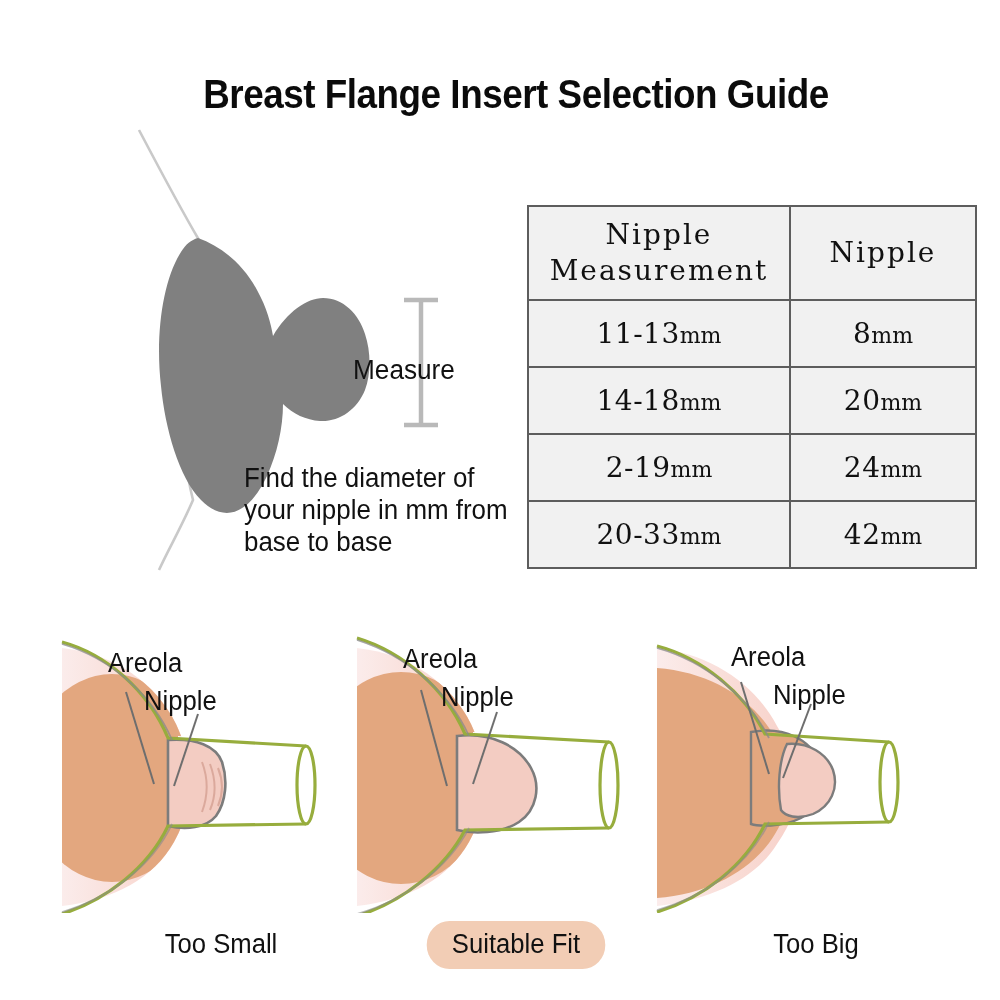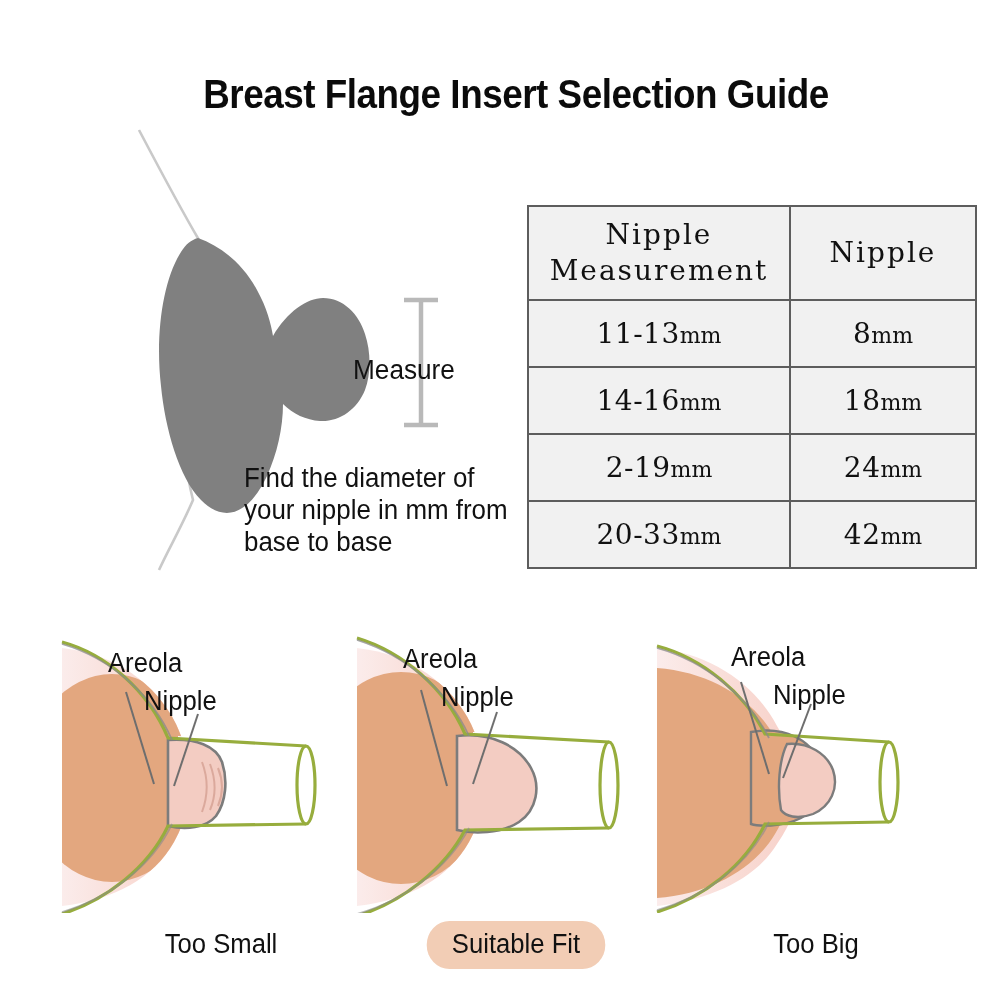--- a/index.html
+++ b/index.html
@@ -207,22 +207,22 @@
         </th>
         <th class="col-b">Nipple</th>
       </tr>
     </thead>
     <tbody>
       <tr>
         <td><span>11-13</span><span class="unit">mm</span></td>
         <td><span>8</span><span class="unit">mm</span></td>
       </tr>
       <tr>
-        <td><span>14-16</span><span class="unit">mm</span></td>
-        <td><span>18</span><span class="unit">mm</span></td>
+        <td><span>14-18</span><span class="unit">mm</span></td>
+        <td><span>20</span><span class="unit">mm</span></td>
       </tr>
       <tr>
         <td><span>2-19</span><span class="unit">mm</span></td>
         <td><span>24</span><span class="unit">mm</span></td>
       </tr>
       <tr>
         <td><span>20-33</span><span class="unit">mm</span></td>
         <td><span>42</span><span class="unit">mm</span></td>
       </tr>
     </tbody>

